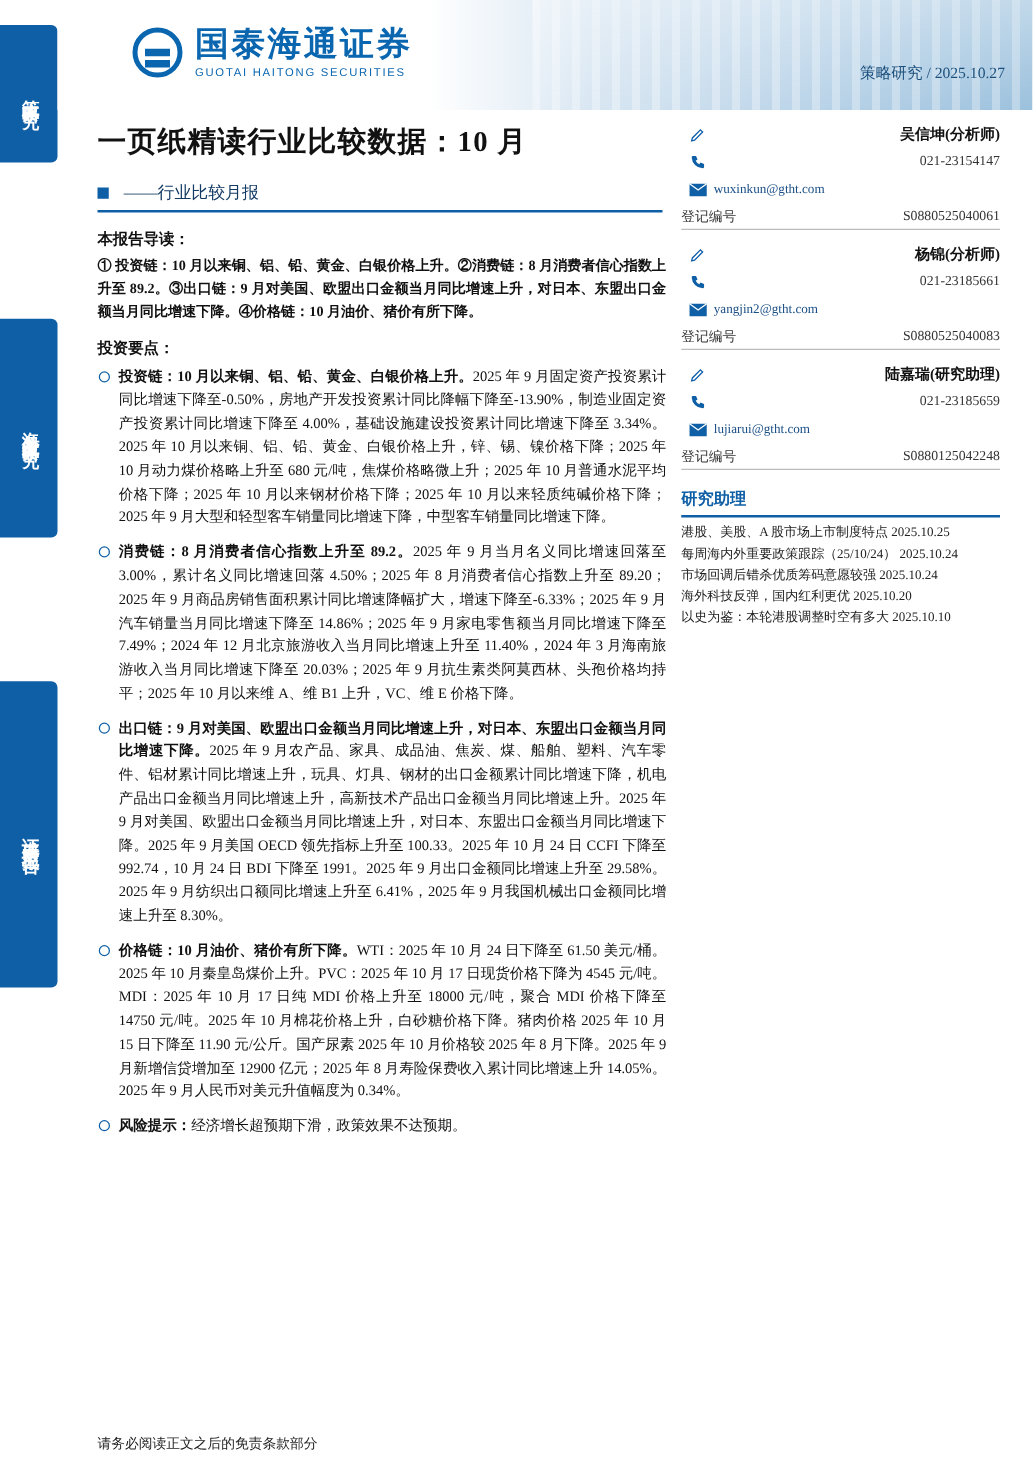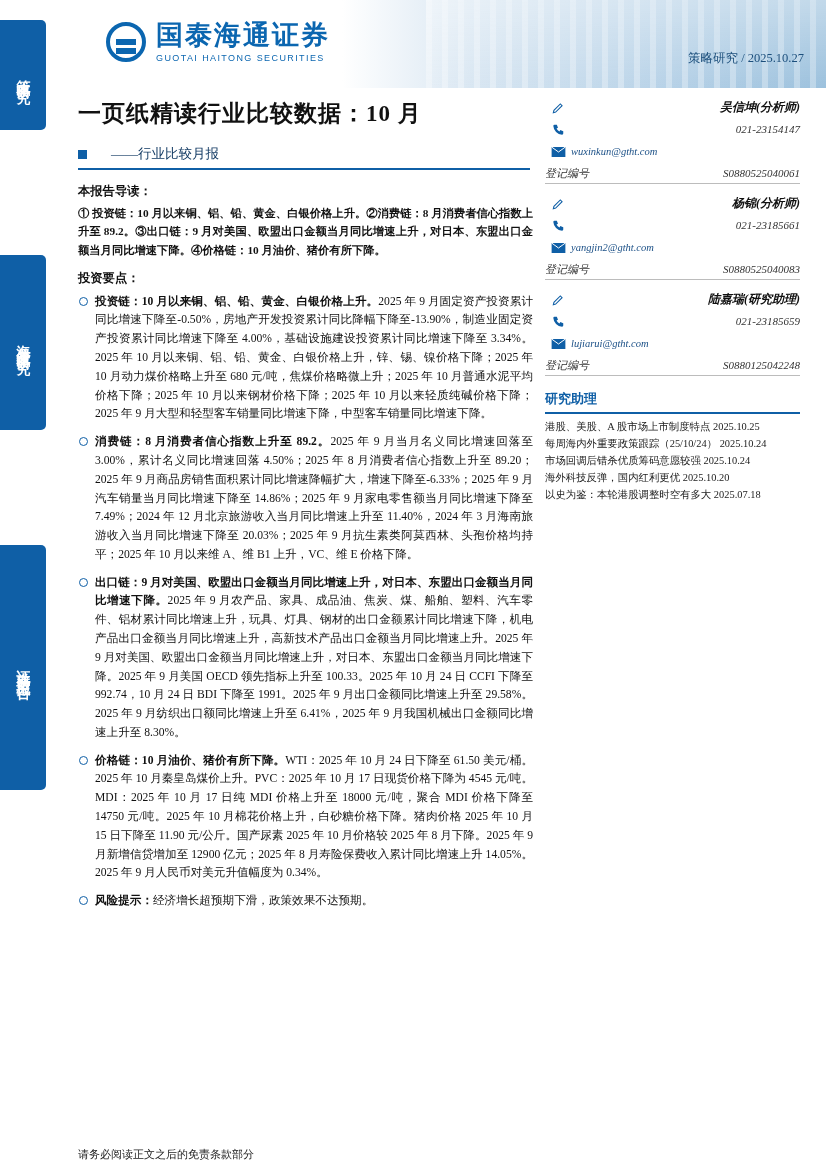--- a/index.html
+++ b/index.html
@@ -62,21 +62,21 @@
     font-family:"Liberation Serif", serif;
     padding-left:40px;
   }
   
   .title{
     position:absolute;left:78px;top:98px;width:450px;
     font-size:23px;font-weight:bold;letter-spacing:1px;
   }
   .subtitle{
     position:absolute;left:78px;top:145px;width:450px;font-size:13.5px;color:#123a63;
-    display:flex;align-items:center;gap:24px;
+    display:flex;align-items:center;gap:12px;
   }
   .sq{width:9px;height:9px;background:#0f5fa6;display:inline-block;}
   .rule{
     position:absolute;left:78px;top:168px;width:452px;height:2px;background:#0f5fa6;
   }
   
   .body{
     position:absolute;left:78px;top:182px;width:455px;
     font-size:11.6px;line-height:1.62;text-align:justify;
   }
@@ -88,21 +88,21 @@
     content:"";position:absolute;left:1px;top:4px;width:7px;height:7px;
     border:1.6px solid #0f5fa6;border-radius:50%;
   }
   .pt b{font-weight:bold;}
   .foot{
     position:absolute;left:78px;top:1118px;font-size:11px;color:#222;margin-top:29px;
   }
   
   .rp{position:absolute;left:545px;top:96px;width:255px;}
   .an{position:relative;height:90px;margin-bottom:6px;}
-  .an .rows{position:absolute;left:0;top:0;width:255px;font-style:italic;}
+  .an .rows{position:absolute;left:0;top:0;width:255px;}
   .an-row{display:flex;align-items:center;height:22px;}
   .ic{width:26px;text-align:center;color:#0f5fa6;font-size:13px;}
   .ic svg{vertical-align:middle;}
   .an-name{flex:1;text-align:right;font-size:12px;font-weight:bold;}
   .an-val{flex:1;text-align:right;font-size:11px;color:#333;}
   .an-mail{flex:1;text-align:left;font-size:10.5px;color:#1a4f86;}
   .reg-row{display:flex;align-items:center;height:22px;}
   .reg-label{font-size:11px;color:#333;}
   .reg-val{flex:1;text-align:right;font-size:11px;color:#333;}
   .an-line{position:absolute;left:0;bottom:2px;width:255px;height:1px;background:#bcbcbc;}
@@ -285,15 +285,15 @@
   <div class="rr-item">
     <span>市场回调后错杀优质筹码意愿较强</span>
     <span class="rr-date">2025.10.24</span>
   </div>
   <div class="rr-item">
     <span>海外科技反弹，国内红利更优</span>
     <span class="rr-date">2025.10.20</span>
   </div>
   <div class="rr-item">
     <span>以史为鉴：本轮港股调整时空有多大</span>
-    <span class="rr-date">2025.07.18</span>
+    <span class="rr-date">2025.10.10</span>
   </div>
 </div>
 
 </body></html>

